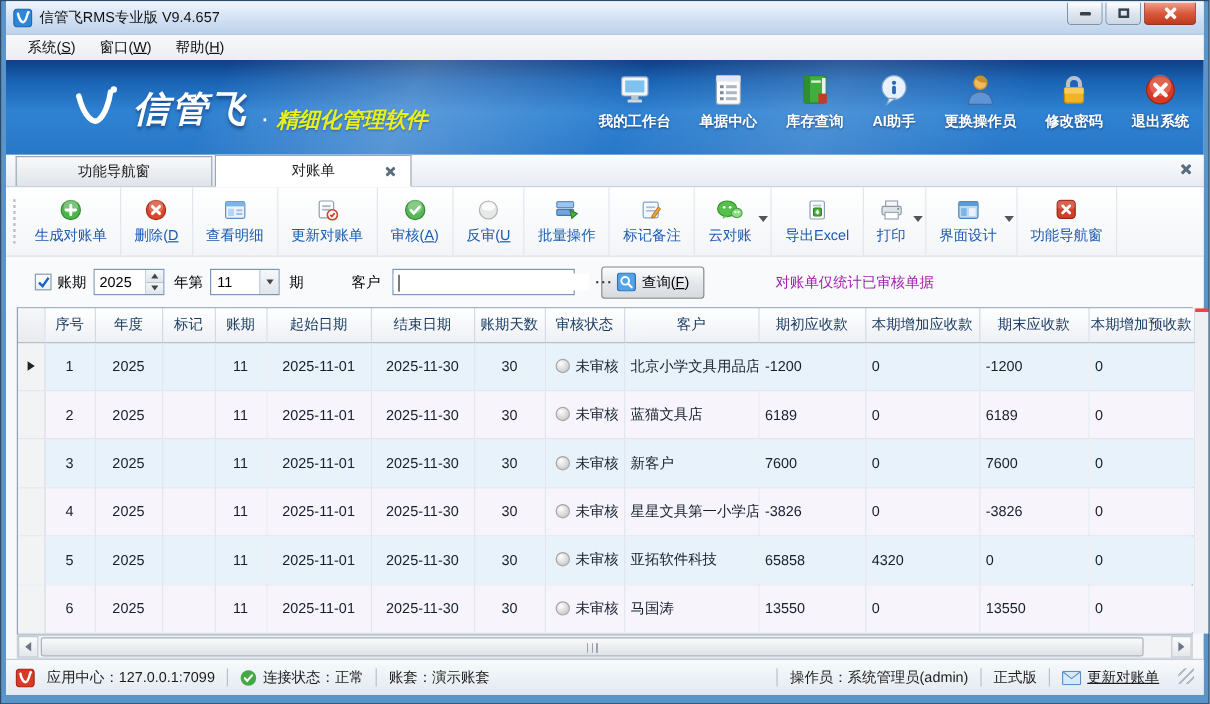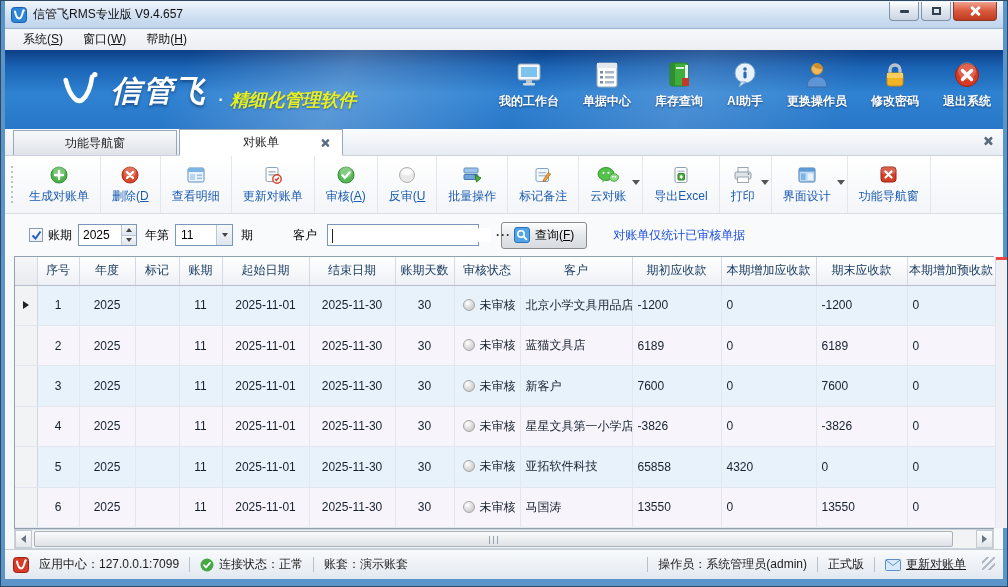--- a/index.html
+++ b/index.html
@@ -86,21 +86,21 @@
   .combo { display:flex; border:1px solid #7a96b8; background:#fff; height:22px; width:58px; margin-right:8px; }
   .combo .cval { flex:1; padding:3px 5px; }
   .combo .cbtn { width:16px; background:linear-gradient(#f6f8fa,#dfe5ec); border-left:1px solid #b8c6d6;
                  display:flex; align-items:center; justify-content:center; cursor:pointer; }
   .custbox { display:flex; align-items:center; border:1px solid #7a96b8; background:#fff; height:22px; width:152px; margin-right:22px; position:relative; }
   .custbox input { flex:1; border:none; outline:none; padding:0 4px; font-size:12px; font-family:inherit; }
   .caret { position:absolute; left:4px; top:4px; width:1px; height:14px; background:#222; }
   .dots { padding:0 5px; color:#333; letter-spacing:1px; cursor:pointer; font-weight:bold; }
   .querybtn { display:flex; align-items:center; gap:5px; height:27px; padding:0 12px; margin-right:26px;
               border:1px solid #8a8a8a; border-radius:3px; background:linear-gradient(#fdfdfd,#e3e6ea 55%,#d7dbe0); cursor:pointer; }
-  .note { color:#1d4ed8; }
+  .note { color:#a21caf;margin-left:33px; }
 
   
   .gridwrap { flex:1; padding:0 9px; display:flex; flex-direction:column; min-height:0; }
   .grid { flex:1; border:1px solid #8fa0b2; background:#fff; display:flex; min-height:0; }
   table { border-collapse:collapse; table-layout:fixed; width:982px; }
   col.w0{width:22px} col.w1{width:42px} col.w2{width:56px} col.w3{width:44px} col.w4{width:43px}
   col.w5{width:87px} col.w6{width:86px} col.w7{width:59px} col.w8{width:66px} col.w9{width:112px}
   col.w10{width:89px} col.w11{width:95px} col.w12{width:91px} col.w13{width:88px}
   th { height:28px; background:linear-gradient(#ffffff,#edf0f5); border-right:1px solid #d4dae3;
        border-bottom:1px solid #b6bfcc; color:#1b3c61; font-weight:400; font-size:12px; text-align:center; overflow:hidden; white-space:nowrap; }

